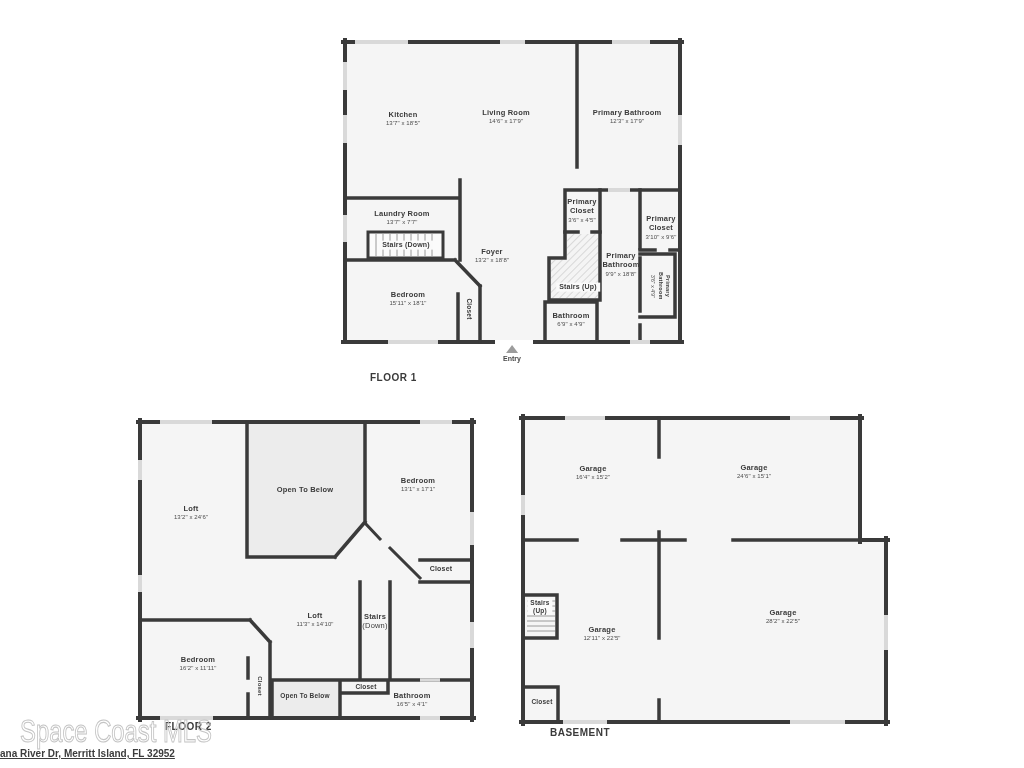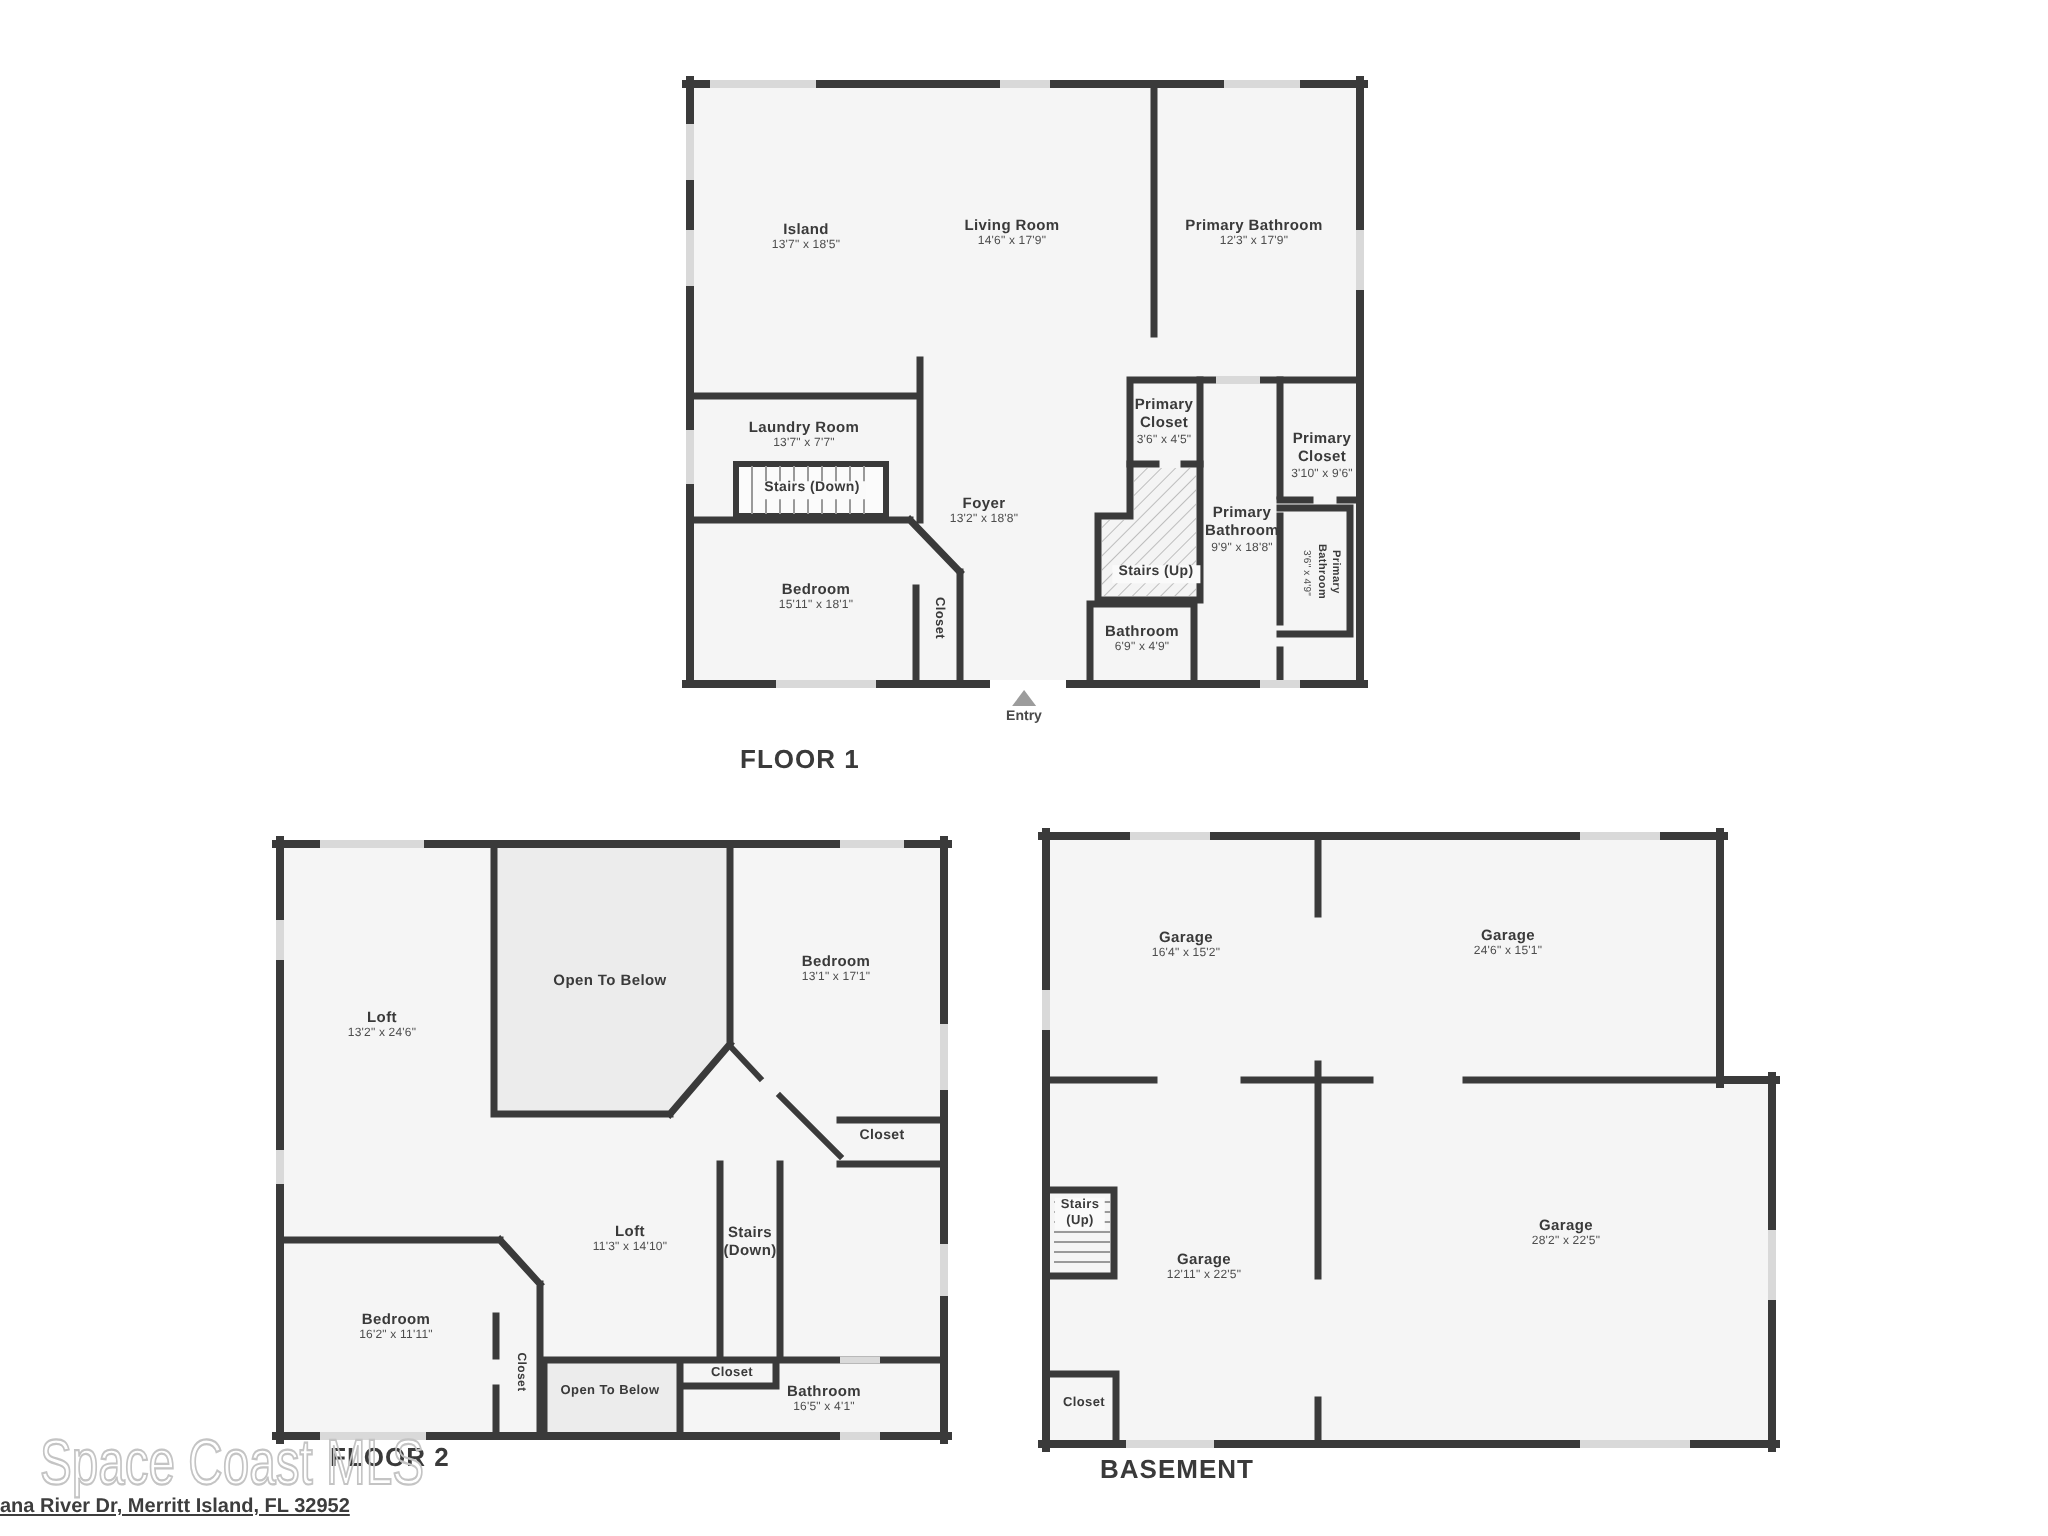--- a/index.html
+++ b/index.html
@@ -9,21 +9,21 @@
   .plan-label{position:absolute;transform:translate(-50%,-50%);text-align:center;
               color:#3a3a3a;line-height:1.25;white-space:nowrap;z-index:5;}
   .rn{font-size:7.5px;font-weight:700;letter-spacing:.2px;}
   .rd{font-size:6px;font-weight:400;color:#4d4d4d;margin-top:1px;letter-spacing:.1px;}
   .w .rn,.rn.w{white-space:normal;width:46px;margin:0 auto;}
   .vert{writing-mode:vertical-rl;}
   .vert .rd{margin-top:0;margin-right:1px;}
   .vh44 .rn{white-space:normal;height:44px;width:auto;}
   .chip{background:#fafafa;padding:0 3px;}
   .chip .rn{font-size:7px;}
-  .floor-title{position:absolute;font-size:13px;font-weight:700;color:#3a3a3a;
+  .floor-title{position:absolute;font-size:10px;font-weight:700;color:#3a3a3a;
                letter-spacing:.5px;z-index:6;padding-left:25px;}
   .entry-wrap{position:absolute;transform:translateX(-50%);text-align:center;z-index:5;}
   .entry-tri{width:0;height:0;margin:0 auto 2px auto;border-left:6px solid transparent;
              border-right:6px solid transparent;border-bottom:8px solid #9c9c9c;}
   .entry-txt{font-size:7px;font-weight:600;color:#4a4a4a;}
   #address{position:absolute;left:0;top:748px;font-size:10px;font-weight:700;color:#3d3d3d;z-index:8;text-decoration:underline;}
   #disclaimer{position:absolute;left:300px;top:750px;width:450px;text-align:center;
               font-size:8.5px;font-weight:700;color:#4a4a4a;z-index:8;}
   .wm{position:absolute;z-index:9;pointer-events:none;}
 </style>
@@ -65,21 +65,21 @@
     <g stroke="#d9d9d9" stroke-width="4" stroke-linecap="butt" fill="none">
       <path d="M15,6 H68 M160,6 H185 M272,6 H310"></path>
       <path d="M5,26 V54 M5,79 V107 M5,179 V206"></path>
       <path d="M340,79 V109"></path>
       <path d="M48,306 H98 M290,306 H310"></path>
       <path d="M268,154 H290"></path>
     </g>
   </svg>
 
   <div class="plan-label" style="left:403px;top:119px">
-    <div class="rn">Island</div>
+    <div class="rn">Kitchen</div>
     <div class="rd">13'7" x 18'5"</div>
   </div>
   <div class="plan-label" style="left:506px;top:117px">
     <div class="rn">Living Room</div>
     <div class="rd">14'6" x 17'9"</div>
   </div>
   <div class="plan-label" style="left:627px;top:117px">
     <div class="rn">Primary Bathroom</div>
     <div class="rd">12'3" x 17'9"</div>
   </div>
@@ -168,21 +168,21 @@
   </div>
   <div class="plan-label" style="left:441px;top:569px">
     <div class="rn" style="font-size:7px">Closet</div>
   </div>
   <div class="plan-label" style="left:315px;top:620px">
     <div class="rn">Loft</div>
     <div class="rd">11'3" x 14'10"</div>
   </div>
   <div class="plan-label" style="left:375px;top:621px">
     <div class="rn">Stairs</div>
-    <div class="rn" style="font-weight:700">(Down)</div>
+    <div class="rn" style="font-weight:400">(Down)</div>
   </div>
   <div class="plan-label" style="left:198px;top:664px">
     <div class="rn">Bedroom</div>
     <div class="rd">16'2" x 11'11"</div>
   </div>
   <div class="plan-label vert" style="left:259px;top:686px">
     <div class="rn" style="font-size:6px">Closet</div>
   </div>
   <div class="plan-label" style="left:305px;top:696px">
     <div class="rn" style="font-size:6.5px">Open To Below</div>

